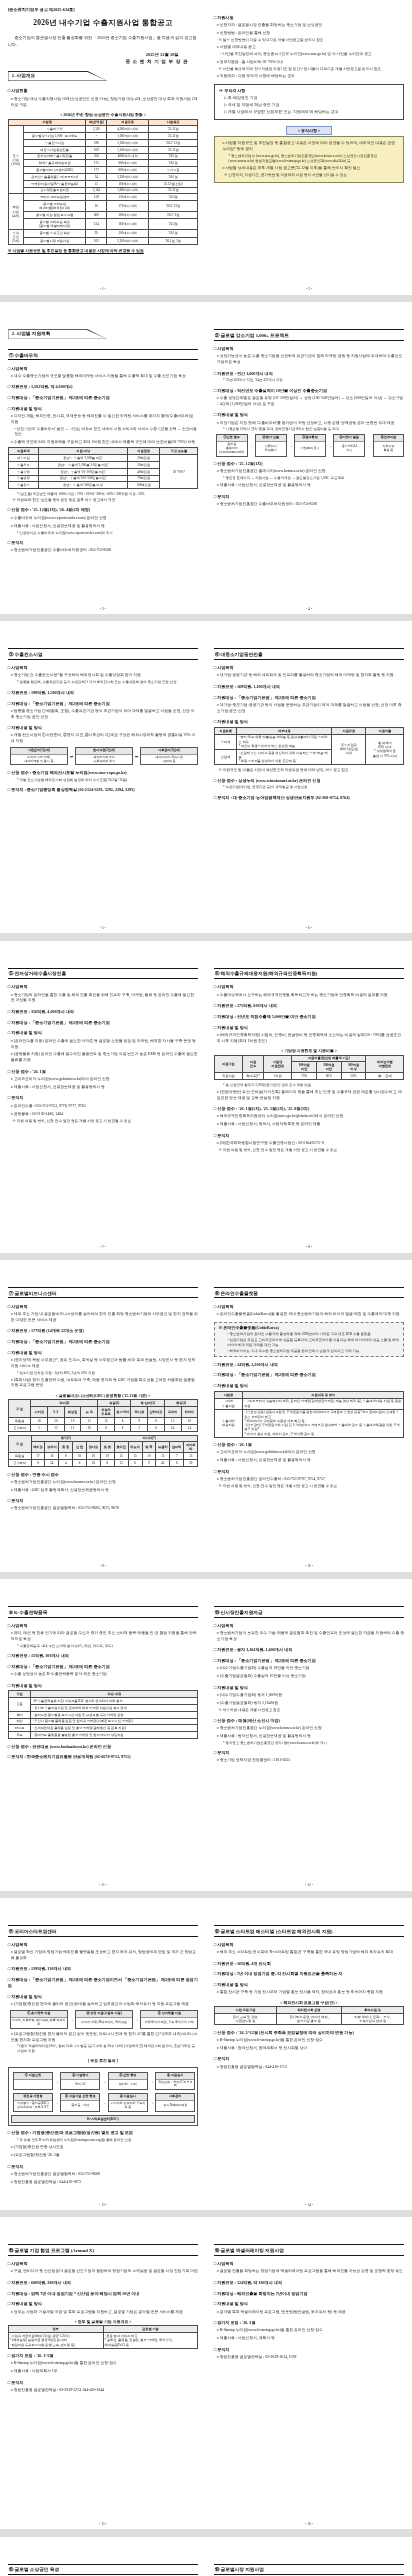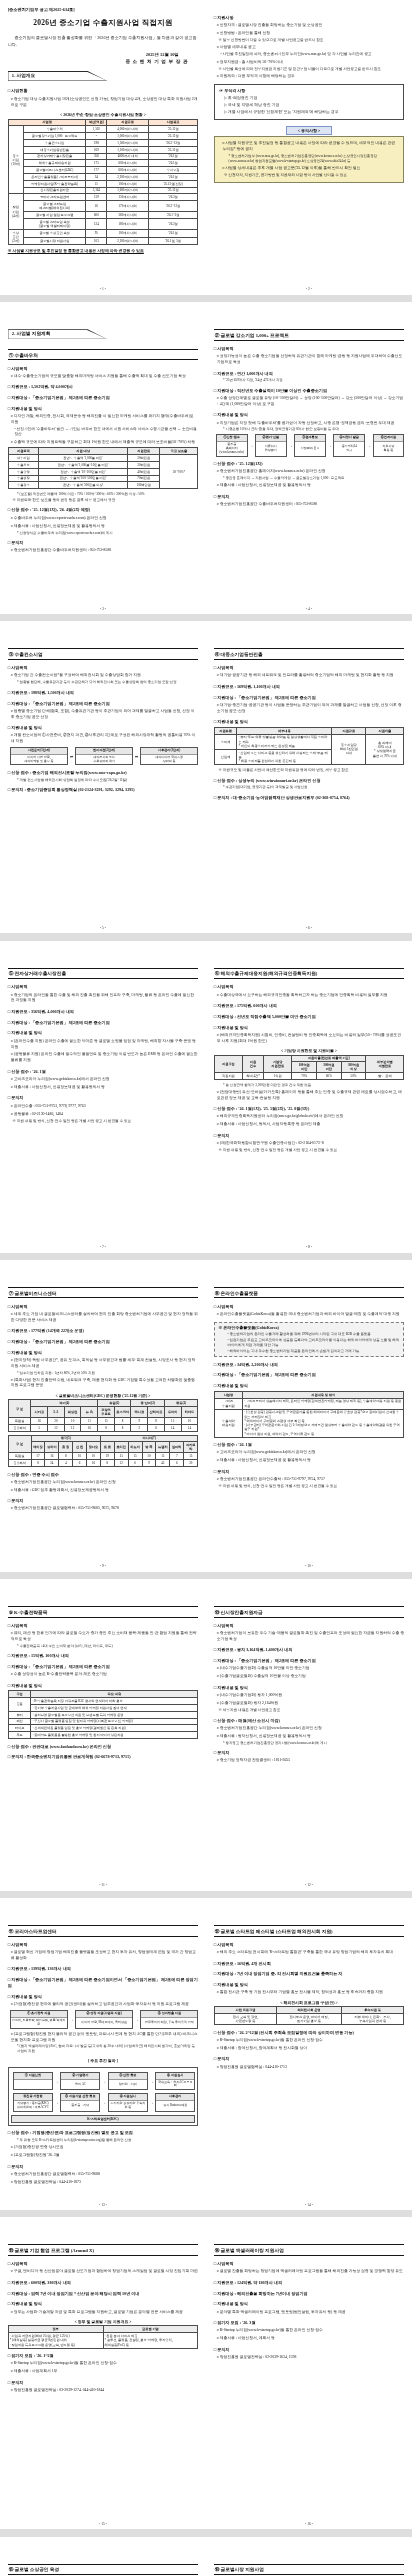--- a/index.html
+++ b/index.html
@@ -43,21 +43,21 @@
   .blabel{width:44px;margin:6.2px auto -3.1px;text-align:center;font-size:4px;font-weight:bold;background:#dce4f3;border:0.5px solid #7f96c8;position:relative;z-index:2;padding:0.8px 0;}
   .bar{background:#e7e7e7;border:0.5px solid #555;text-align:center;font-size:3.2px;font-weight:bold;padding:1px;margin-top:1.5px;}
 </style>
 </head>
 <body>
 
 <div id="doc">
     <div class="prow" style="height: 295px;">
       <div class="page" style="padding-top: 7.2px;">
         <div class="docno">[중소벤처기업부 공고 제2025-634호]</div>
-        <div class="doctitle">2026년 중소기업 수출지원사업 직접지원</div>
+        <div class="doctitle">2026년 내수기업 수출지원사업 통합공고</div>
         <div class="pp">중소기업의 글로벌시장 진출 활성화를 위한 「2026년 중소기업 수출지원사업」을 다음과 같이 공고합니다.</div>
         <div class="rline">2025년 12월 10일</div>
         <div class="rspaced">중소벤처기업부장관</div>
         <div class="tab">
           <div class="t-bg"></div>
           <div class="t-fg"></div>
           <span>1. 사업개요</span>
         </div>
         <div class="chk">□ 사업현황</div>
         <div class="b1">o 중소기업 대상 수출지원사업 10개(소상공인도 신청 가능), 창업기업 대상 4개, 소상공인 대상 특화 지원사업 2개으로 구분</div>

